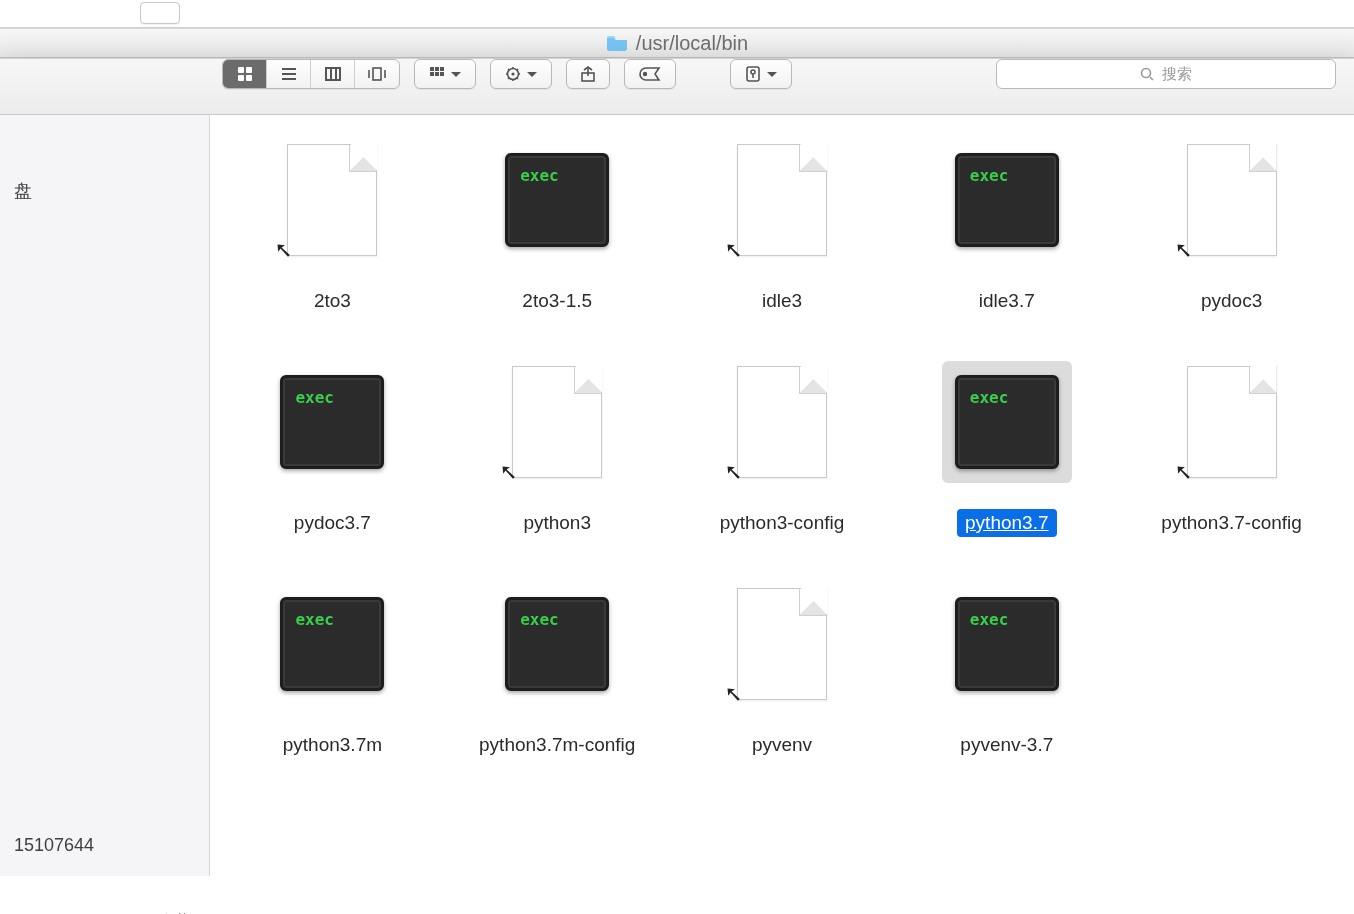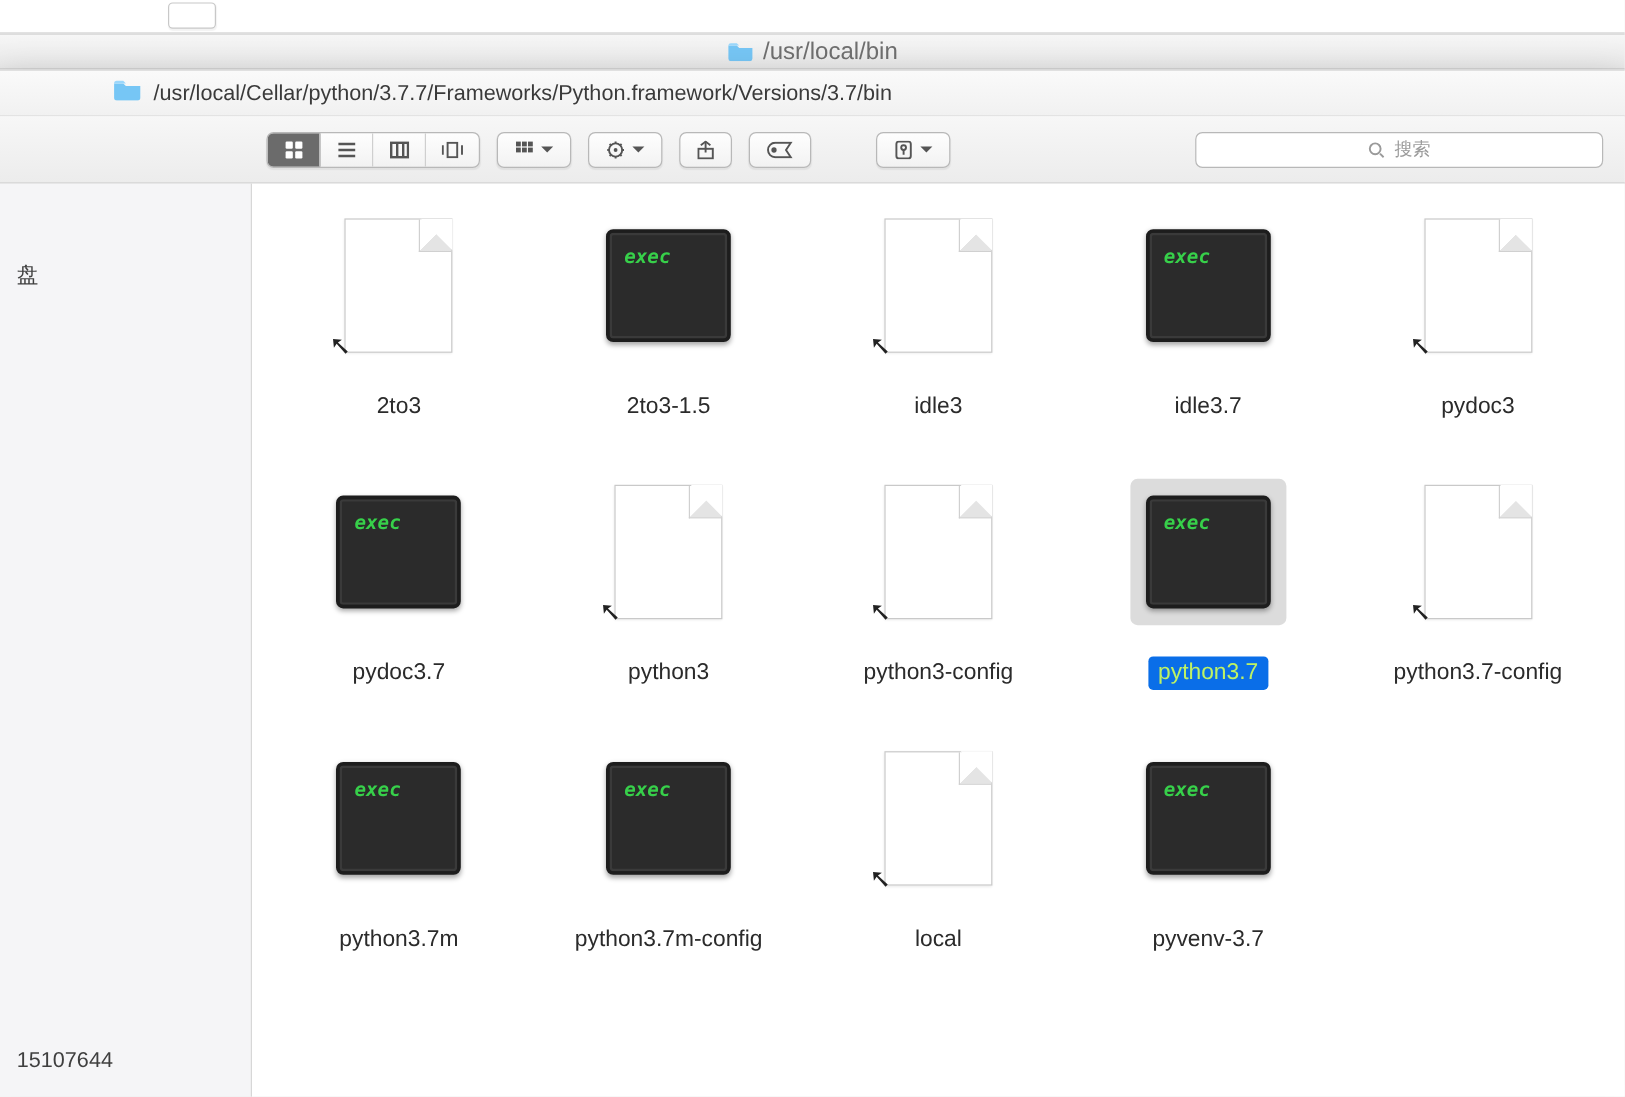--- a/index.html
+++ b/index.html
@@ -67,21 +67,20 @@
     padding-left: 94px;
     gap: 10px;
     font-size: 18px;
     color: #3a3a3a;
   }
   .toolbar {
     height: 56px;
     background: linear-gradient(#f7f7f7,#ececec);
     border-bottom: 1px solid #c7c7c7;
     display: flex;
-    align-items: center;
     padding: 0 18px 0 222px;
     gap: 14px;
   }
   .seg {
     display: inline-flex;
     border: 1px solid #b8b8b8;
     border-radius: 6px;
     overflow: hidden;
     background: linear-gradient(#fefefe,#f2f2f2);
     box-shadow: 0 1px 1px rgba(0,0,0,.06);
@@ -174,21 +173,22 @@
     font-size:19px;
     color:#2b2b2b;
     line-height:1.25;
     padding: 2px 8px;
     border-radius:4px;
     max-width: 200px;
     margin-top: 12px;
   }
   .item.selected .label {
     background:#0a6ee8;
-    color:#bef264;
+    color:#ffffff;
+    text-decoration:underline;
   }
 
   
   .doc {
     width: 90px; height: 112px;
     background:#fff;
     border:1px solid #c9c9c9;
     position:relative;
     box-shadow: 0 1px 2px rgba(0,0,0,.08);
   }
@@ -218,21 +218,20 @@
   }
 
   
   .exec {
     width: 104px; height: 94px;
     background:#2b2b2b;
     border-radius:6px;
     border: 3px solid #1d1d1d;
     box-shadow: 0 2px 4px rgba(0,0,0,.35), inset 0 0 0 2px #3a3a3a;
     position:relative;
-    font-style:italic;
   }
   .exec .tag {
     position:absolute;
     top:10px; left:12px;
     color:#37d04a;
     font-family: Menlo, Consolas, monospace;
     font-size:16px;
     font-weight:600;
   }
 
@@ -250,29 +249,20 @@
     <svg viewBox="0 0 22 16" width="22" height="16">
         <path fill="#76c6f5" d="M1 3h7l2 2h11v9a2 2 0 0 1-2 2H3a2 2 0 0 1-2-2z"></path>
         <path fill="#9bd7fb" d="M1 3a2 2 0 0 1 2-2h5l2 2H1z"></path>
       </svg>
   </span>
   <span>/usr/local/bin</span>
 </div>
 
 <div class="window">
 
-  <div class="titlebar">
-    <span>
-      <svg viewBox="0 0 22 16" width="24" height="18">
-          <path fill="#76c6f5" d="M1 3h7l2 2h11v9a2 2 0 0 1-2 2H3a2 2 0 0 1-2-2z"></path>
-          <path fill="#9bd7fb" d="M1 3a2 2 0 0 1 2-2h5l2 2H1z"></path>
-        </svg>
-    </span>
-    <span>/usr/local/Cellar/python/3.7.7/Frameworks/Python.framework/Versions/3.7/bin</span>
-  </div>
 
   <div class="toolbar">
     <div class="seg">
       <div class="cell active">
         <svg width="16" height="16" viewBox="0 0 16 16" fill="currentColor">
             <rect x="1" y="1" width="6" height="6" rx="1"></rect>
             <rect x="9" y="1" width="6" height="6" rx="1"></rect>
             <rect x="1" y="9" width="6" height="6" rx="1"></rect>
             <rect x="9" y="9" width="6" height="6" rx="1"></rect>
           </svg>
@@ -461,21 +451,21 @@
               </div>
             </div>
             <div class="label">python3.7m-config</div>
           </div>
           <div class="item">
             <div class="icon-box">
               <div class="doc">
                 <div class="shortcut">➚</div>
               </div>
             </div>
-            <div class="label">local</div>
+            <div class="label">pyvenv</div>
           </div>
           <div class="item">
             <div class="icon-box">
               <div class="exec">
                 <div class="tag">exec</div>
               </div>
             </div>
             <div class="label">pyvenv-3.7</div>
           </div>
         </div>

